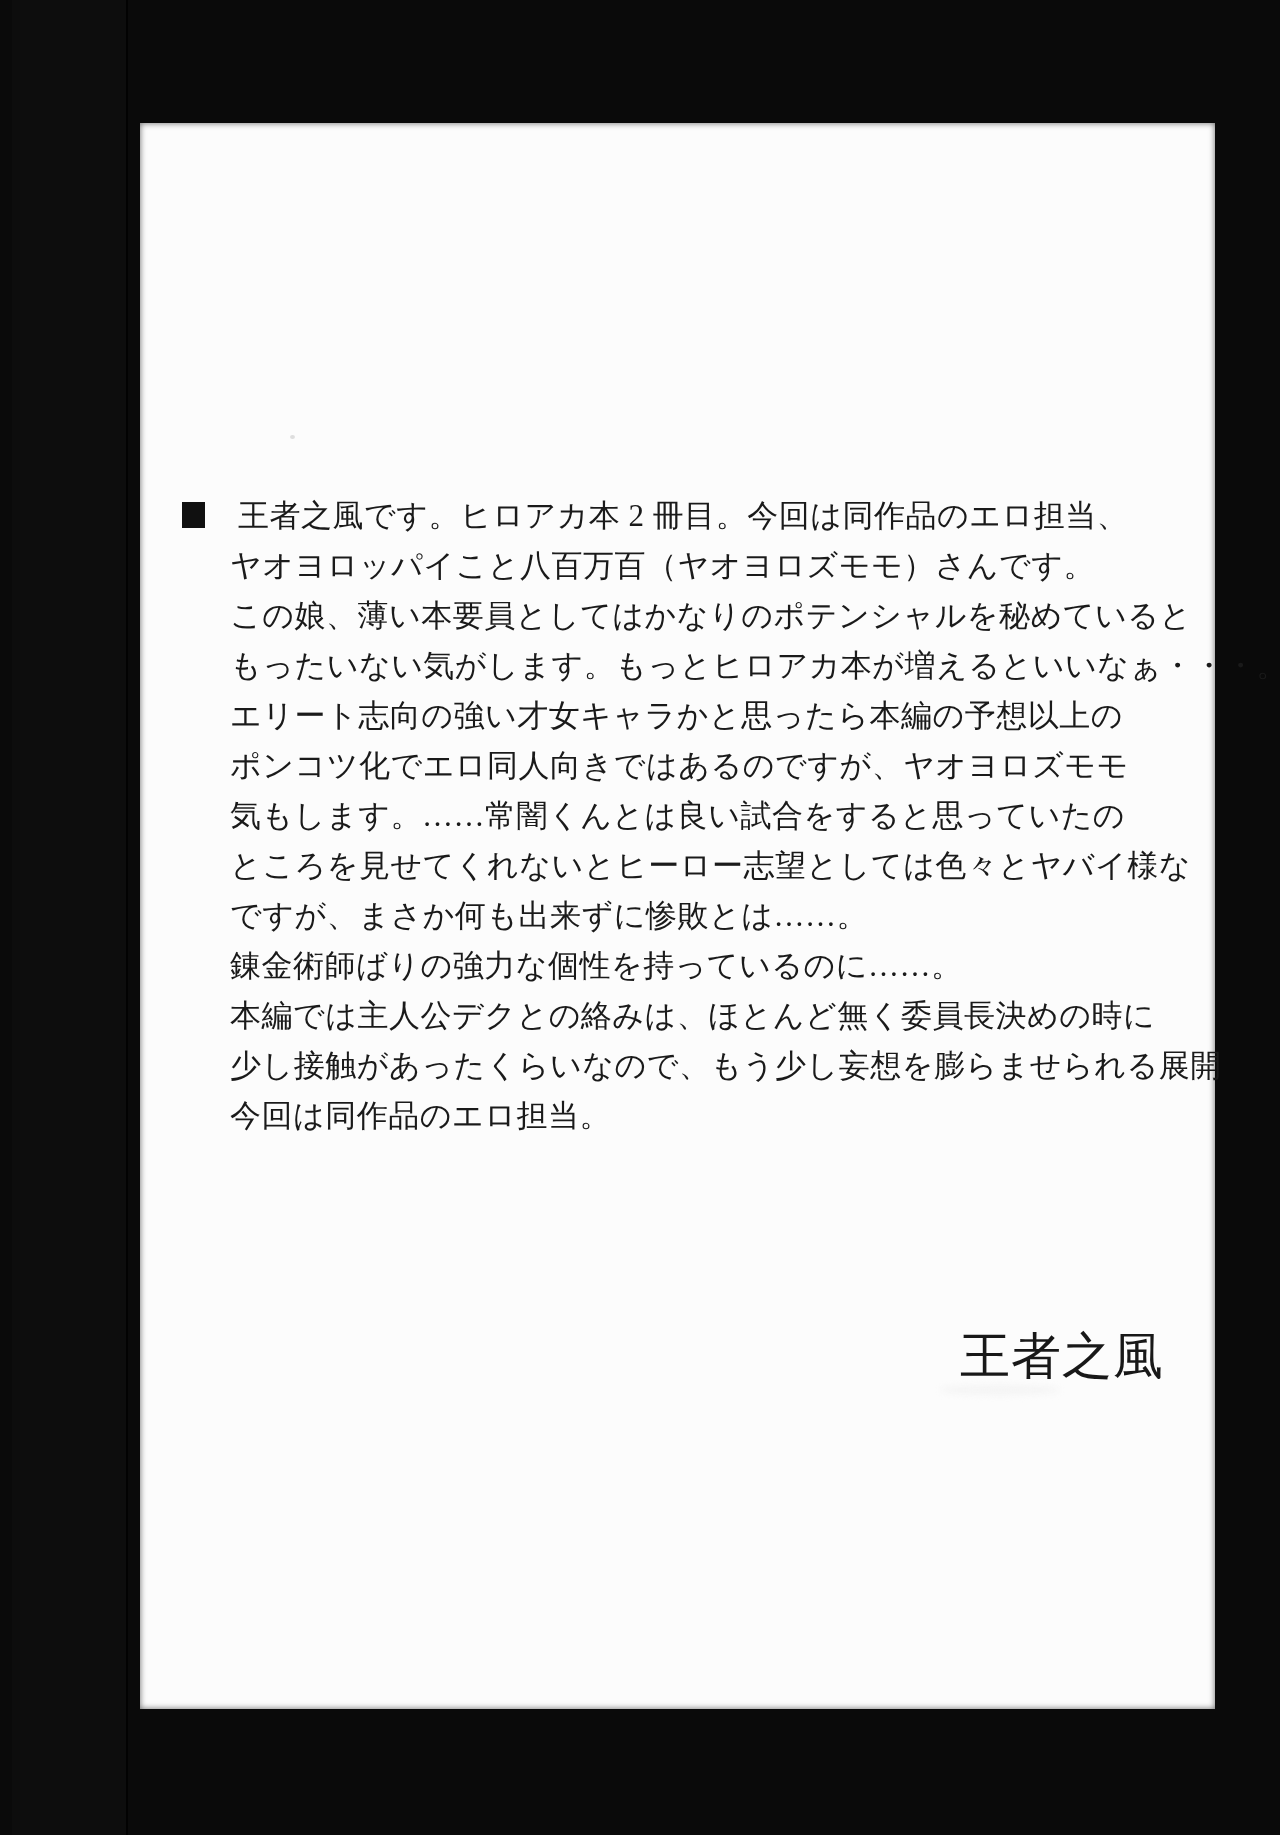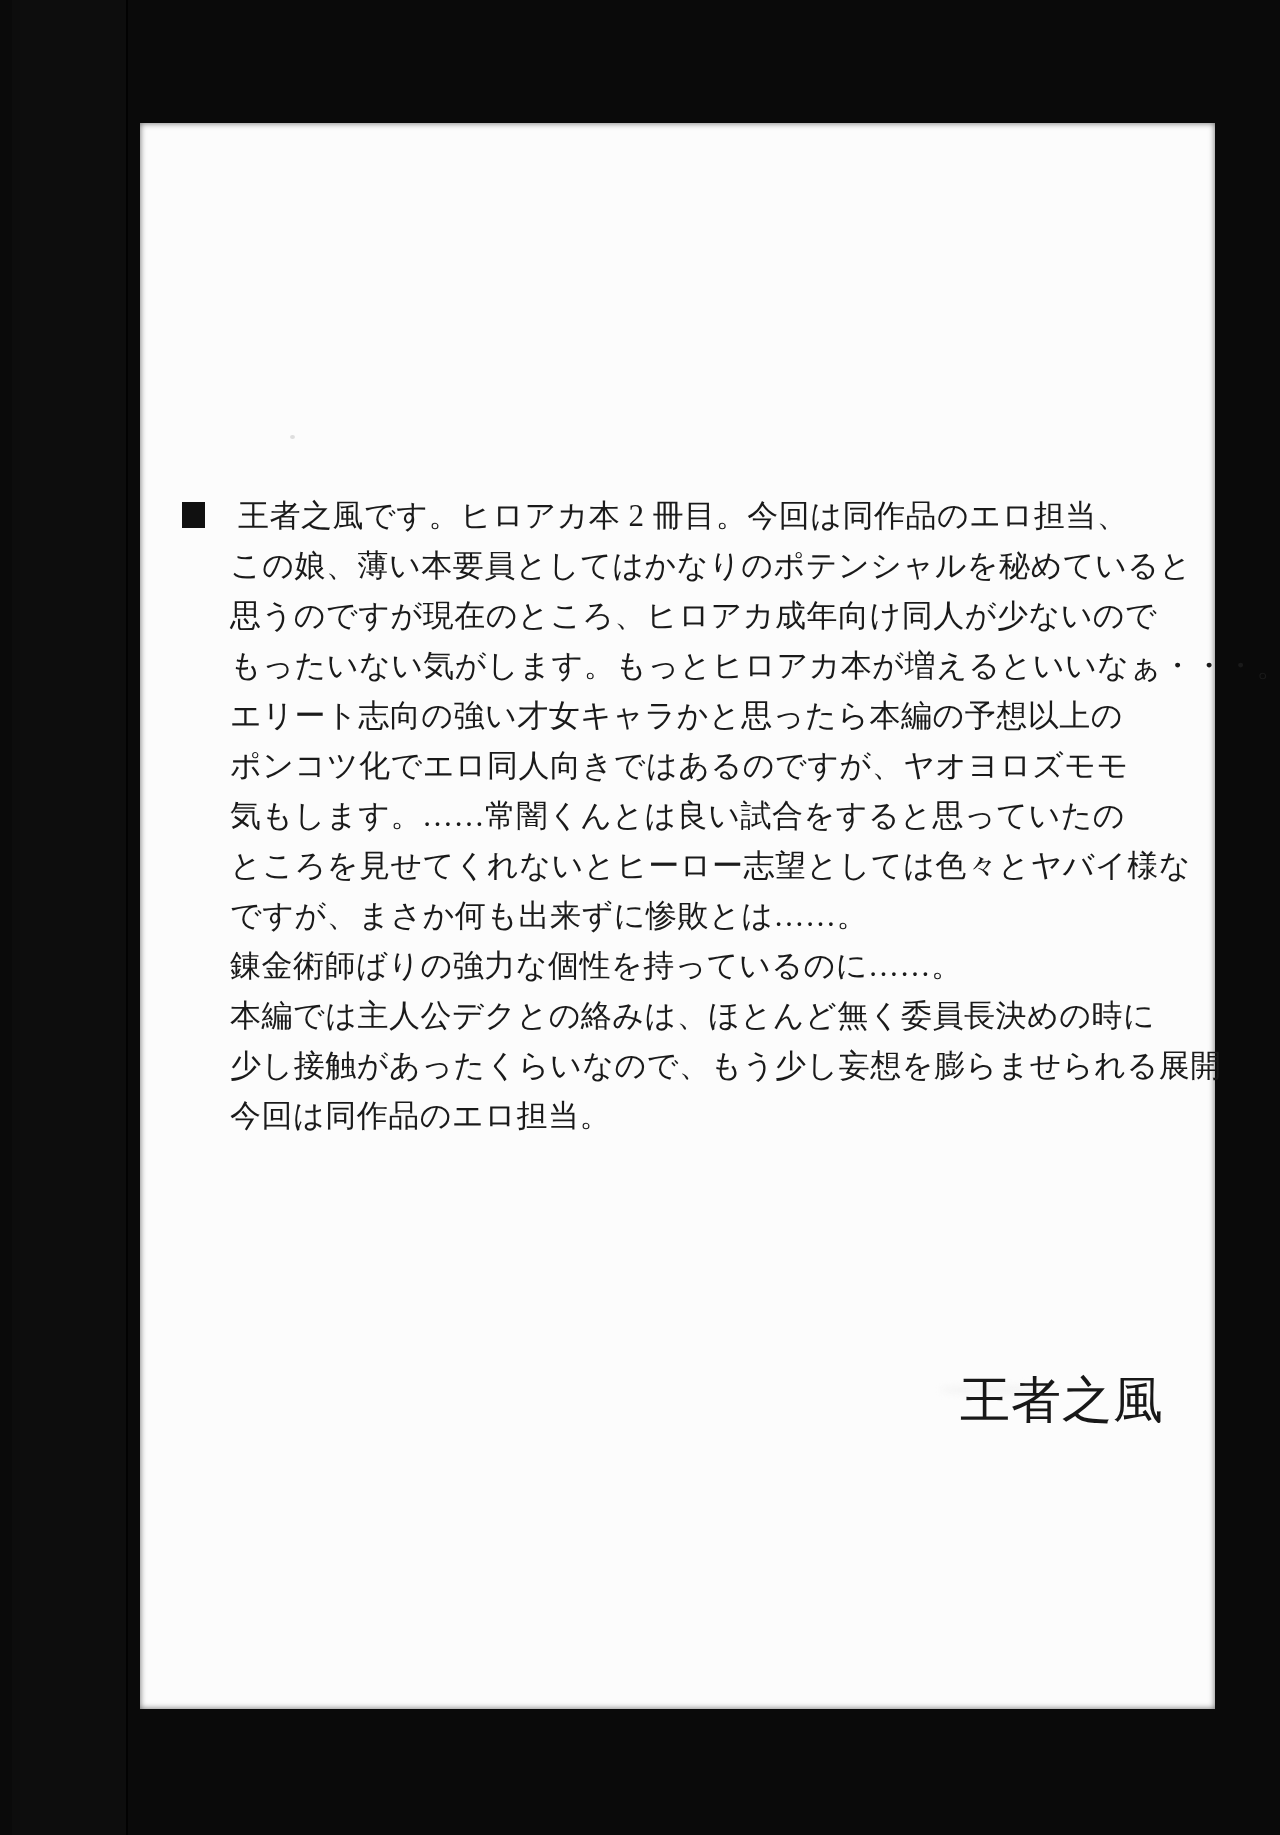--- a/index.html
+++ b/index.html
@@ -62,21 +62,20 @@
   }
   .line:first-child { padding-left: 8px; }
   .signature {
     position: absolute;
     left: 820px; top: 1205px;
     font-size: 50px;
     line-height: 56px;
     color: #181818;
     letter-spacing: 1px;
     white-space: nowrap;
-    margin-top: 44px;
   }
   
   .paper-speck {
     position: absolute;
     left: 150px; top: 312px;
     width: 5px; height: 4px;
     background: #dedede;
     border-radius: 50%;
   }
   .paper-smudge {
@@ -100,22 +99,22 @@
 
 <div class="canvas">
   <div class="edge-strip"></div>
   <div class="edge-line"></div>
 
   <div class="paper">
     <span class="paper-speck"></span>
     <span class="bullet"></span>
     <div class="lines">
         <div class="line">王者之風です。ヒロアカ本 2 冊目。今回は同作品のエロ担当、</div>
+        <div class="line">ヤオヨロッパイこと八百万百（ヤオヨロズモモ）さんです。</div>
         <div class="line">この娘、薄い本要員としてはかなりのポテンシャルを秘めていると</div>
-        <div class="line">思うのですが現在のところ、ヒロアカ成年向け同人が少ないので</div>
         <div class="line">もったいない気がします。もっとヒロアカ本が増えるといいなぁ・・・。</div>
         <div class="line">エリート志向の強い才女キャラかと思ったら本編の予想以上の</div>
         <div class="line">ポンコツ化でエロ同人向きではあるのですが、ヤオヨロズモモ</div>
         <div class="line">気もします。……常闇くんとは良い試合をすると思っていたの</div>
         <div class="line">ところを見せてくれないとヒーロー志望としては色々とヤバイ様な</div>
         <div class="line">ですが、まさか何も出来ずに惨敗とは……。</div>
         <div class="line">錬金術師ばりの強力な個性を持っているのに……。</div>
         <div class="line">本編では主人公デクとの絡みは、ほとんど無く委員長決めの時に</div>
         <div class="line">少し接触があったくらいなので、もう少し妄想を膨らませられる展開</div>
         <div class="line">今回は同作品のエロ担当。</div>

